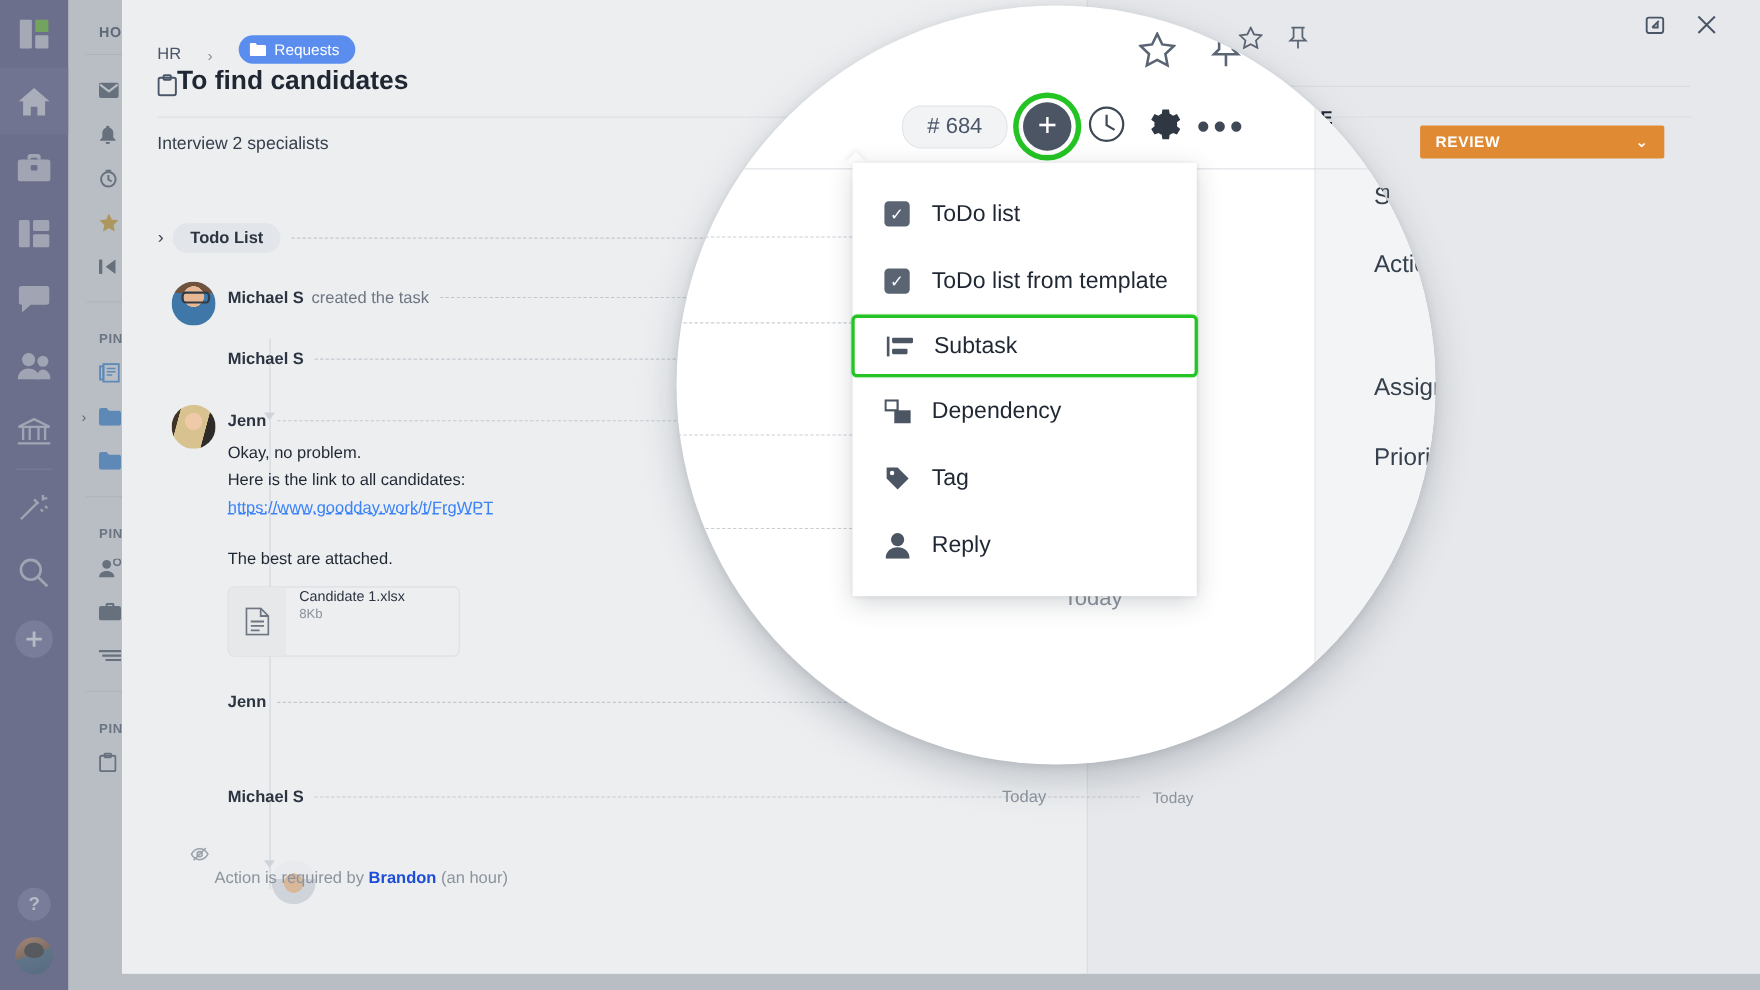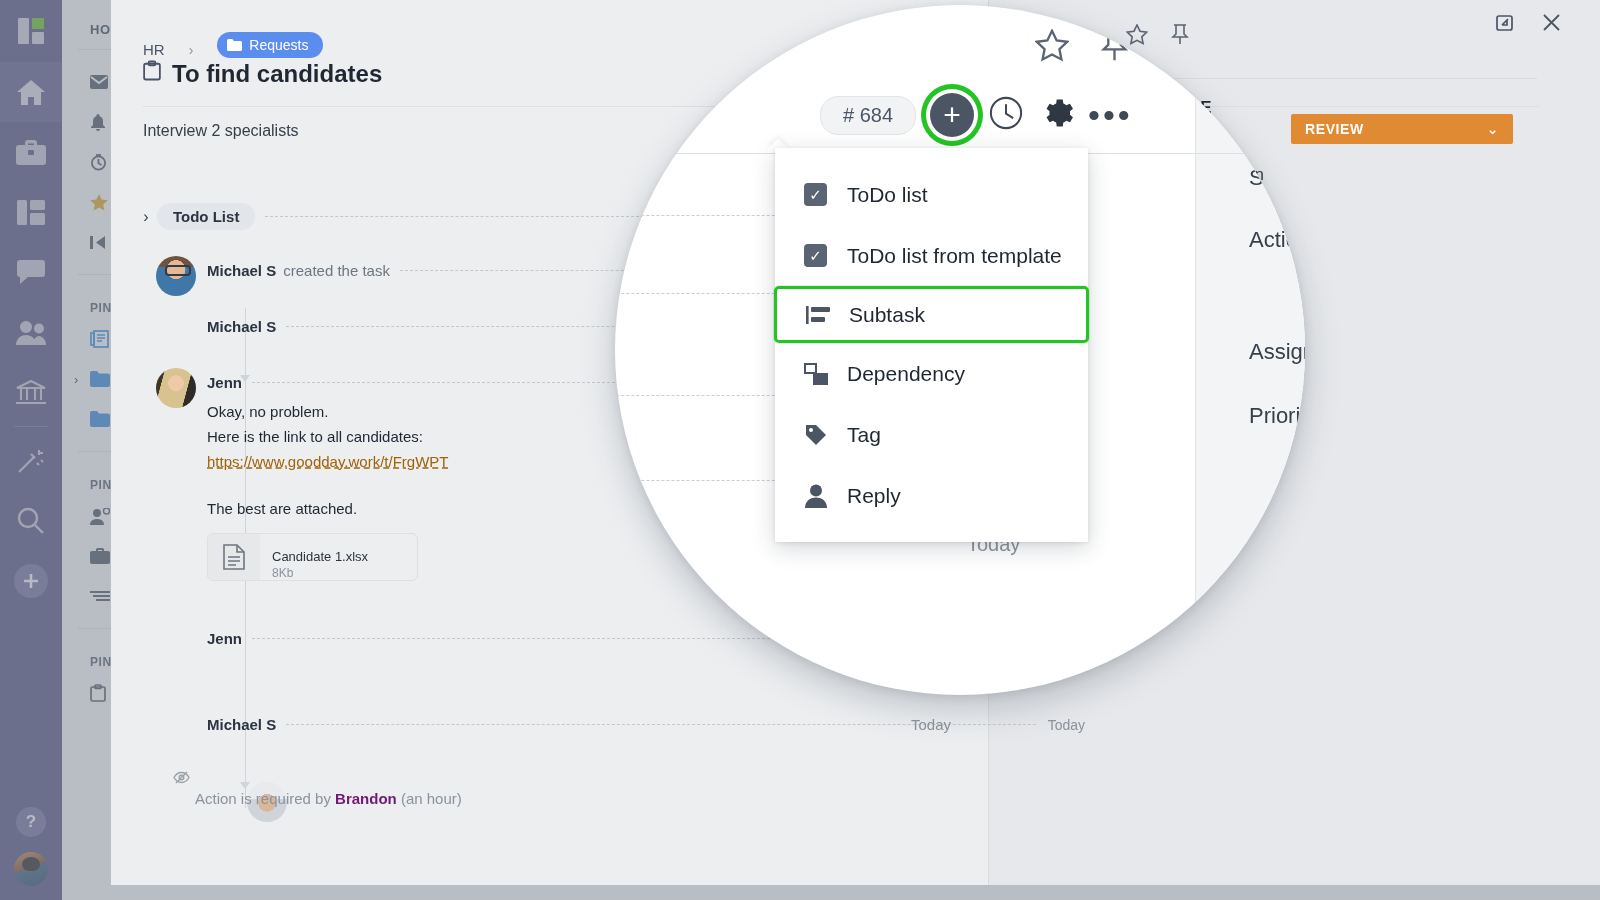--- a/index.html
+++ b/index.html
@@ -99,21 +99,21 @@
   .tw-divider { position:absolute; left:877px; top:0; width:1px; height:885px; background:#d8dbdf; }
 
   .breadcrumb { position:absolute; left:32px; top:32px; display:flex; align-items:flex-end; gap:24px; }
   .bc-root { font-size:15px; color:#4a5568; font-weight:500;}
   .bc-sep { font-size:14px; color:#8b939d; }
   .bc-pill {
     background:#5b8def; color:#fff; font-size:14px; font-weight:500;
     border-radius: 14px; padding: 5px 14px 5px 10px; display:flex; align-items:center; gap:7px;
   }
 
-  .page-title-row { position:absolute; left:32px; top:60px; display:flex; align-items:flex-start; gap:11px;}
+  .page-title-row { position:absolute; left:32px; top:60px; display:flex; align-items:flex-end; gap:0;}
   .page-title { font-size:24px; font-weight:bold; color:#1f2733; }
   .title-rule { position:absolute; left:32px; top:106px; width: 1396px; height:1px; background:#dcdfe3;}
   .subtitle { position:absolute; left:32px; top:122px; font-size:16px; color:#36404d; }
 
   .tools { position:absolute; top:90px; left: 700px; display:flex; align-items:center; gap:10px;}
   .id-pill {
     background:#eef0f2; border:1px solid #e2e5e8; border-radius: 16px;
     font-size:15px; color:#4a5568; padding:6px 16px;
   }
   .plus-btn {
@@ -141,36 +141,36 @@
      border-left:5px solid transparent;border-right:5px solid transparent;border-top:7px solid #cfd4da;}
   .thread-arrow2 { position:absolute; left:129px; top:782px; width:0;height:0;
      border-left:5px solid transparent;border-right:5px solid transparent;border-top:7px solid #cfd4da;}
 
   .ev { position:relative; padding-left:72px; margin-bottom: 6px; }
   .ev-head { display:flex; align-items:center; }
   .ev-name { font-size:15px; font-weight:bold; color:#2b3440; white-space:nowrap;}
   .ev-action { font-size:15px; color:#6d7682; margin-left:7px; white-space:nowrap;}
   .ev-when { font-size:14px; color:#8b939d; margin-left:12px; white-space:nowrap;}
   .ev-body { font-size:15px; color:#1f2733; line-height:25px; margin-top:8px;}
-  .ev-link { color:#a16207; text-decoration: underline; text-decoration-style: dashed; }
+  .ev-link { color:#3b82f6; text-decoration: underline; text-decoration-style: dashed; }
 
   .avatar {
     position:absolute; left:21px; top:-6px; width:40px; height:40px; border-radius:50%;
     overflow:hidden; background:#d7dbe0;
   }
   .av-michael { background: radial-gradient(circle at 50% 34%, #e8b894 0 28%, transparent 29%),
                 linear-gradient(180deg,#6f533e 0 26%, #3f77a8 27% 100%); }
   .av-michael::after{content:"";position:absolute;left:9px;top:9px;width:22px;height:7px;border:2px solid #2f3b46;border-radius:4px;}
   .av-jenn { background: radial-gradient(circle at 50% 38%, #f0c9a8 0 24%, transparent 25%),
              linear-gradient(105deg,#3f3326 0 18%, #d8c28f 19% 72%, #2e2b28 73% 100%); }
   .av-brandon { background: radial-gradient(circle at 50% 52%, #d8b79b 0 30%, transparent 31%),
              linear-gradient(180deg,#e8eaed 0 42%, #cfd4da 43% 100%); }
 
   .attach {
-    margin-top:12px; width:211px; height:48px; display:flex; align-items:flex-end;
+    margin-top:12px; width:211px; height:64px; display:flex; align-items:flex-start;
     border:1px solid #dcdfe3; border-radius:6px; background:#eceef0; overflow:hidden;
   }
   .attach-ico { width:52px; height:100%; display:flex; align-items:center; justify-content:center; color:#6d7682; background:#e6e8ea;}
   .attach-meta { padding-left:12px; }
   .attach-name { font-size:13px; color:#2b3440; }
   .attach-size { font-size:12px; color:#8b939d; margin-top:2px;}
 
   .st-green { color:#2fa82f; font-weight:bold;}
   .st-orange { color:#e98a2b; font-weight:bold;}
 
@@ -637,21 +637,21 @@
     <div class="eye-ico">
       <svg width="17" height="13" viewBox="0 0 17 13" fill="none" stroke="#9aa2ab" stroke-width="1.4">
           <path d="M1 6.5S3.8 1.5 8.5 1.5 16 6.5 16 6.5 13.2 11.5 8.5 11.5 1 6.5 1 6.5z"></path>
           <circle cx="8.5" cy="6.5" r="2.3"></circle>
           <path d="M3 12L14 1"></path>
         </svg>
     </div>
     <div class="avatar av-brandon" style="left:136px;top:782px;width:40px;height:40px;"></div>
     <div style="position:absolute;left:84px;top:790px;font-size:15px;color:#8b939d;">
       <span>Action is required by</span>
-      <b style="color:#701a75;margin-top:40px;">Brandon</b>
+      <b style="color:#1d4ed8;margin-top:40px;">Brandon</b>
       <span>(an hour)</span>
     </div>
 
 
     <div style="position:absolute;left:800px;top:716px;font-size:15px;color:#8b939d;">Today</div>
 
     <div class="rp-rule"></div>
     <div class="rp-sec" style="left:1050px;top:98px;">
       <span class="rp-chev">⌄</span>
       <span class="rp-sec-title">DE</span>

